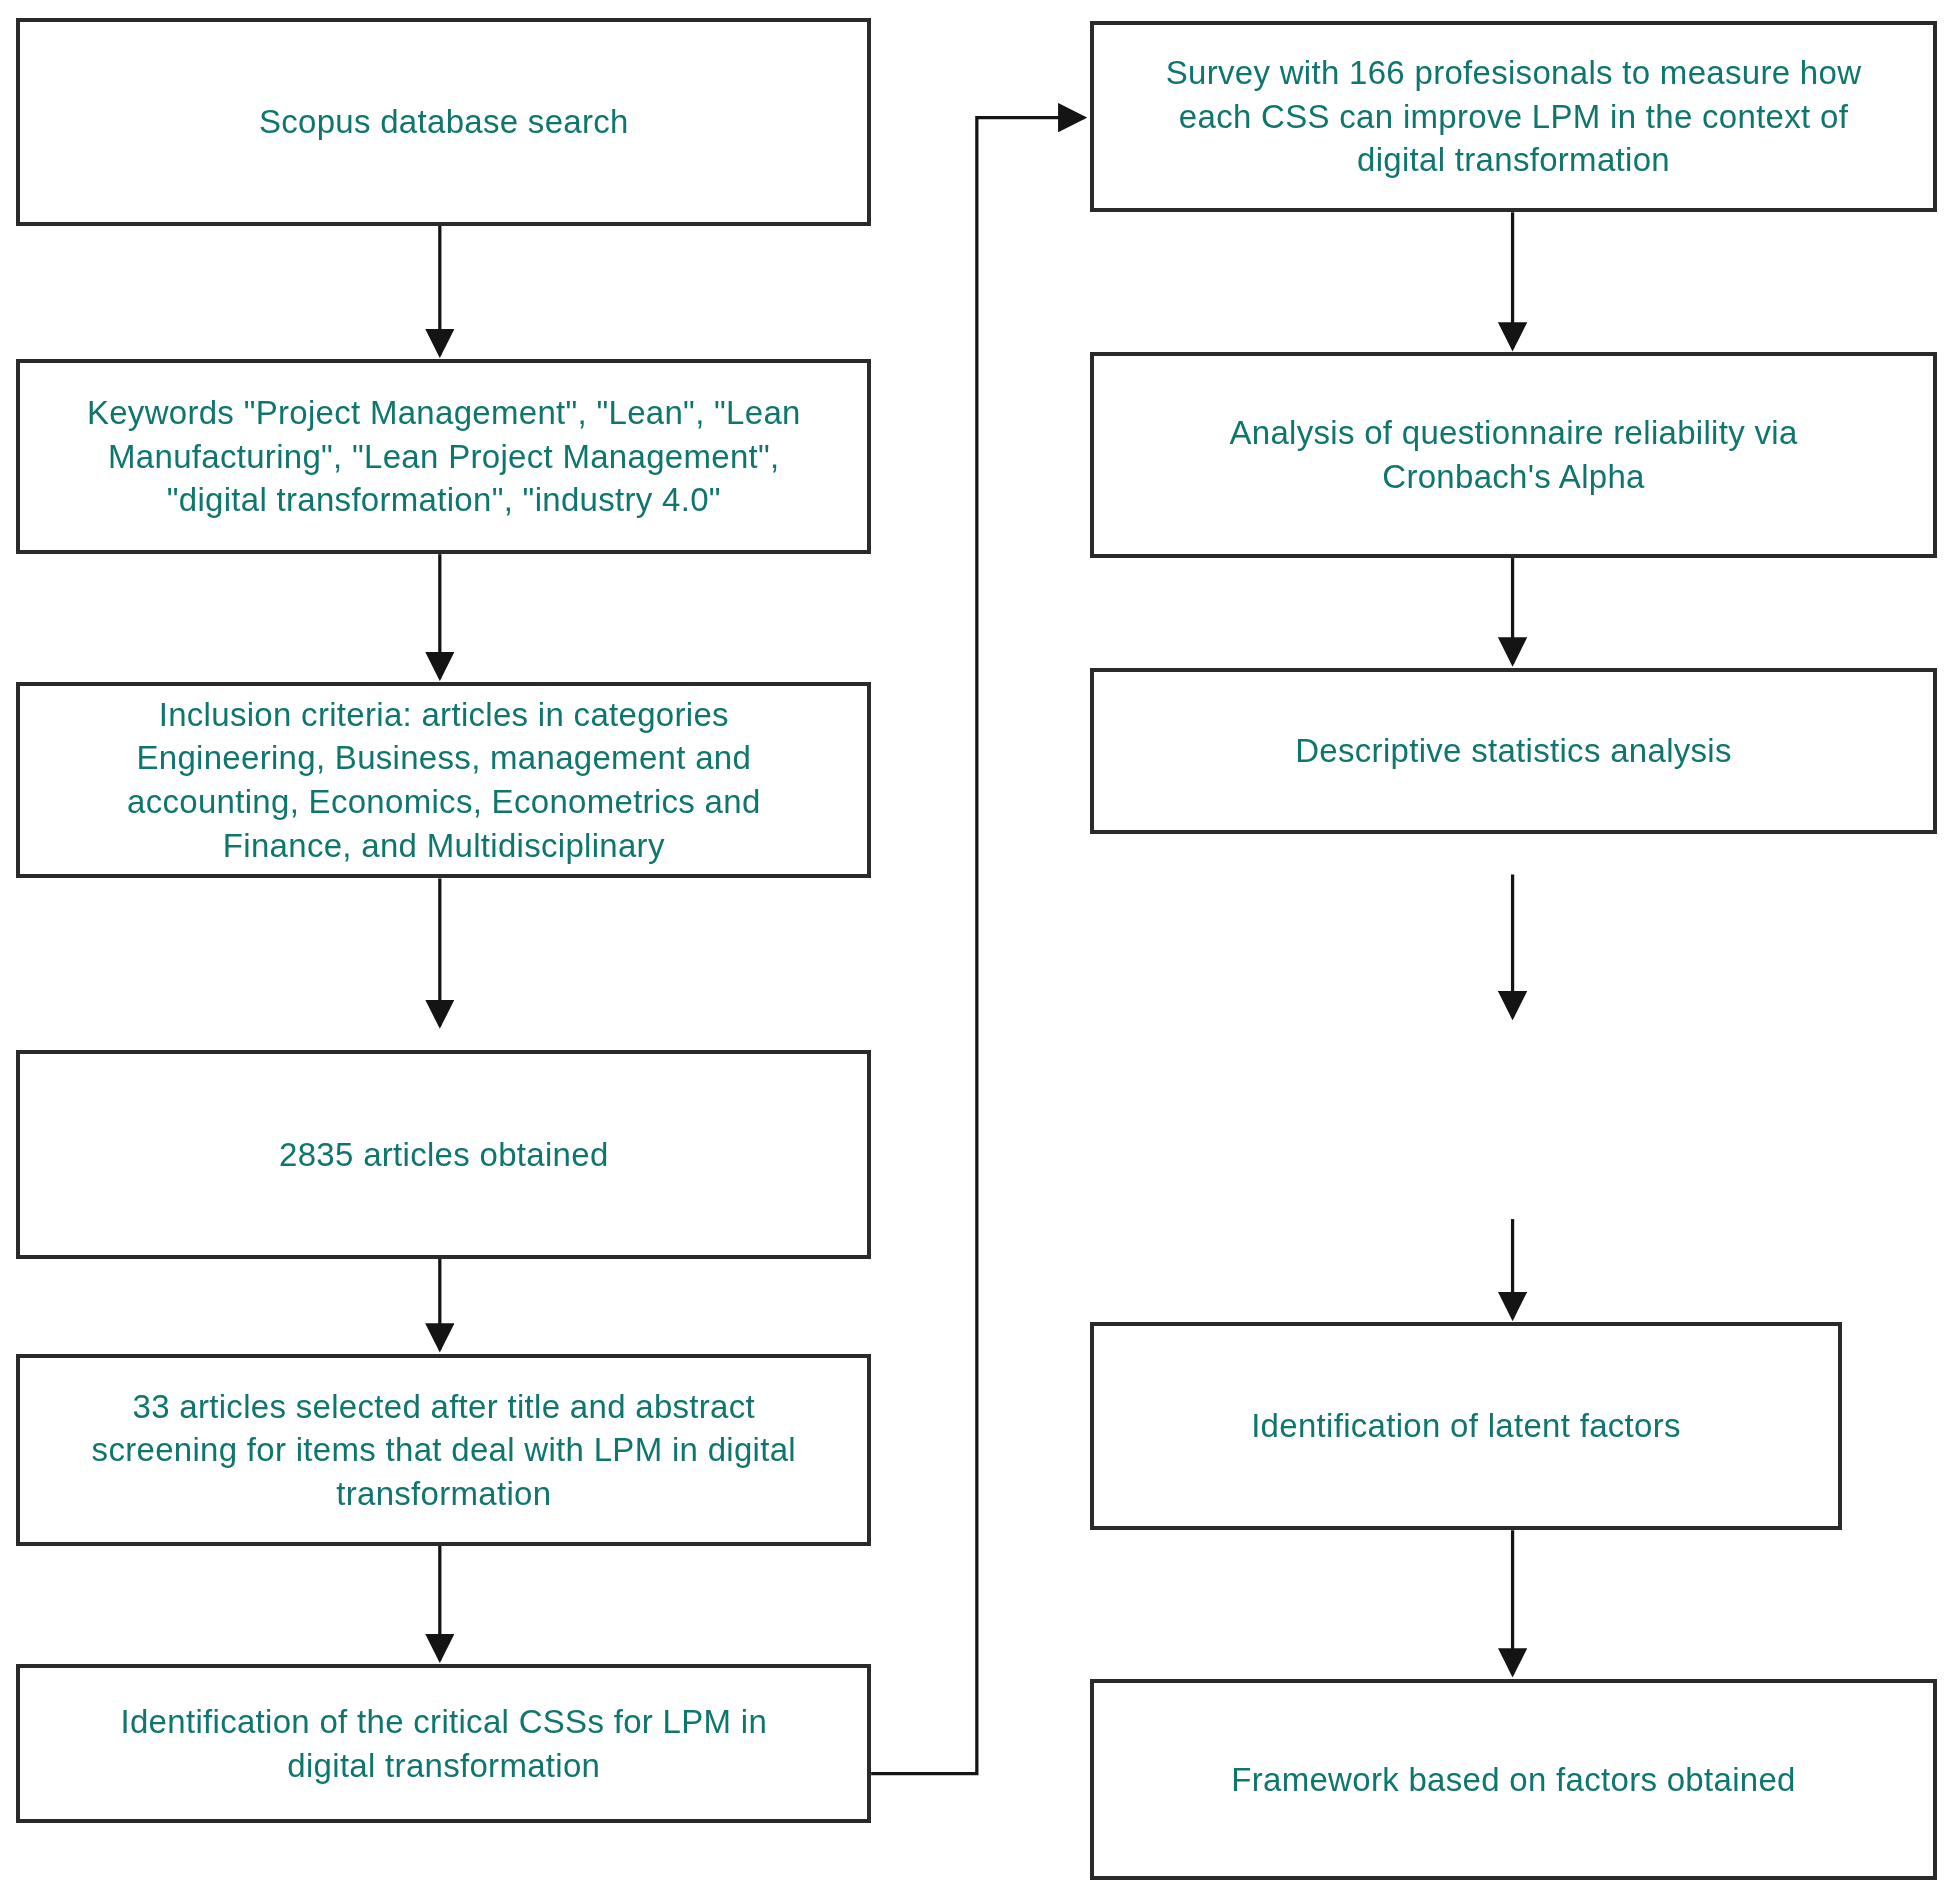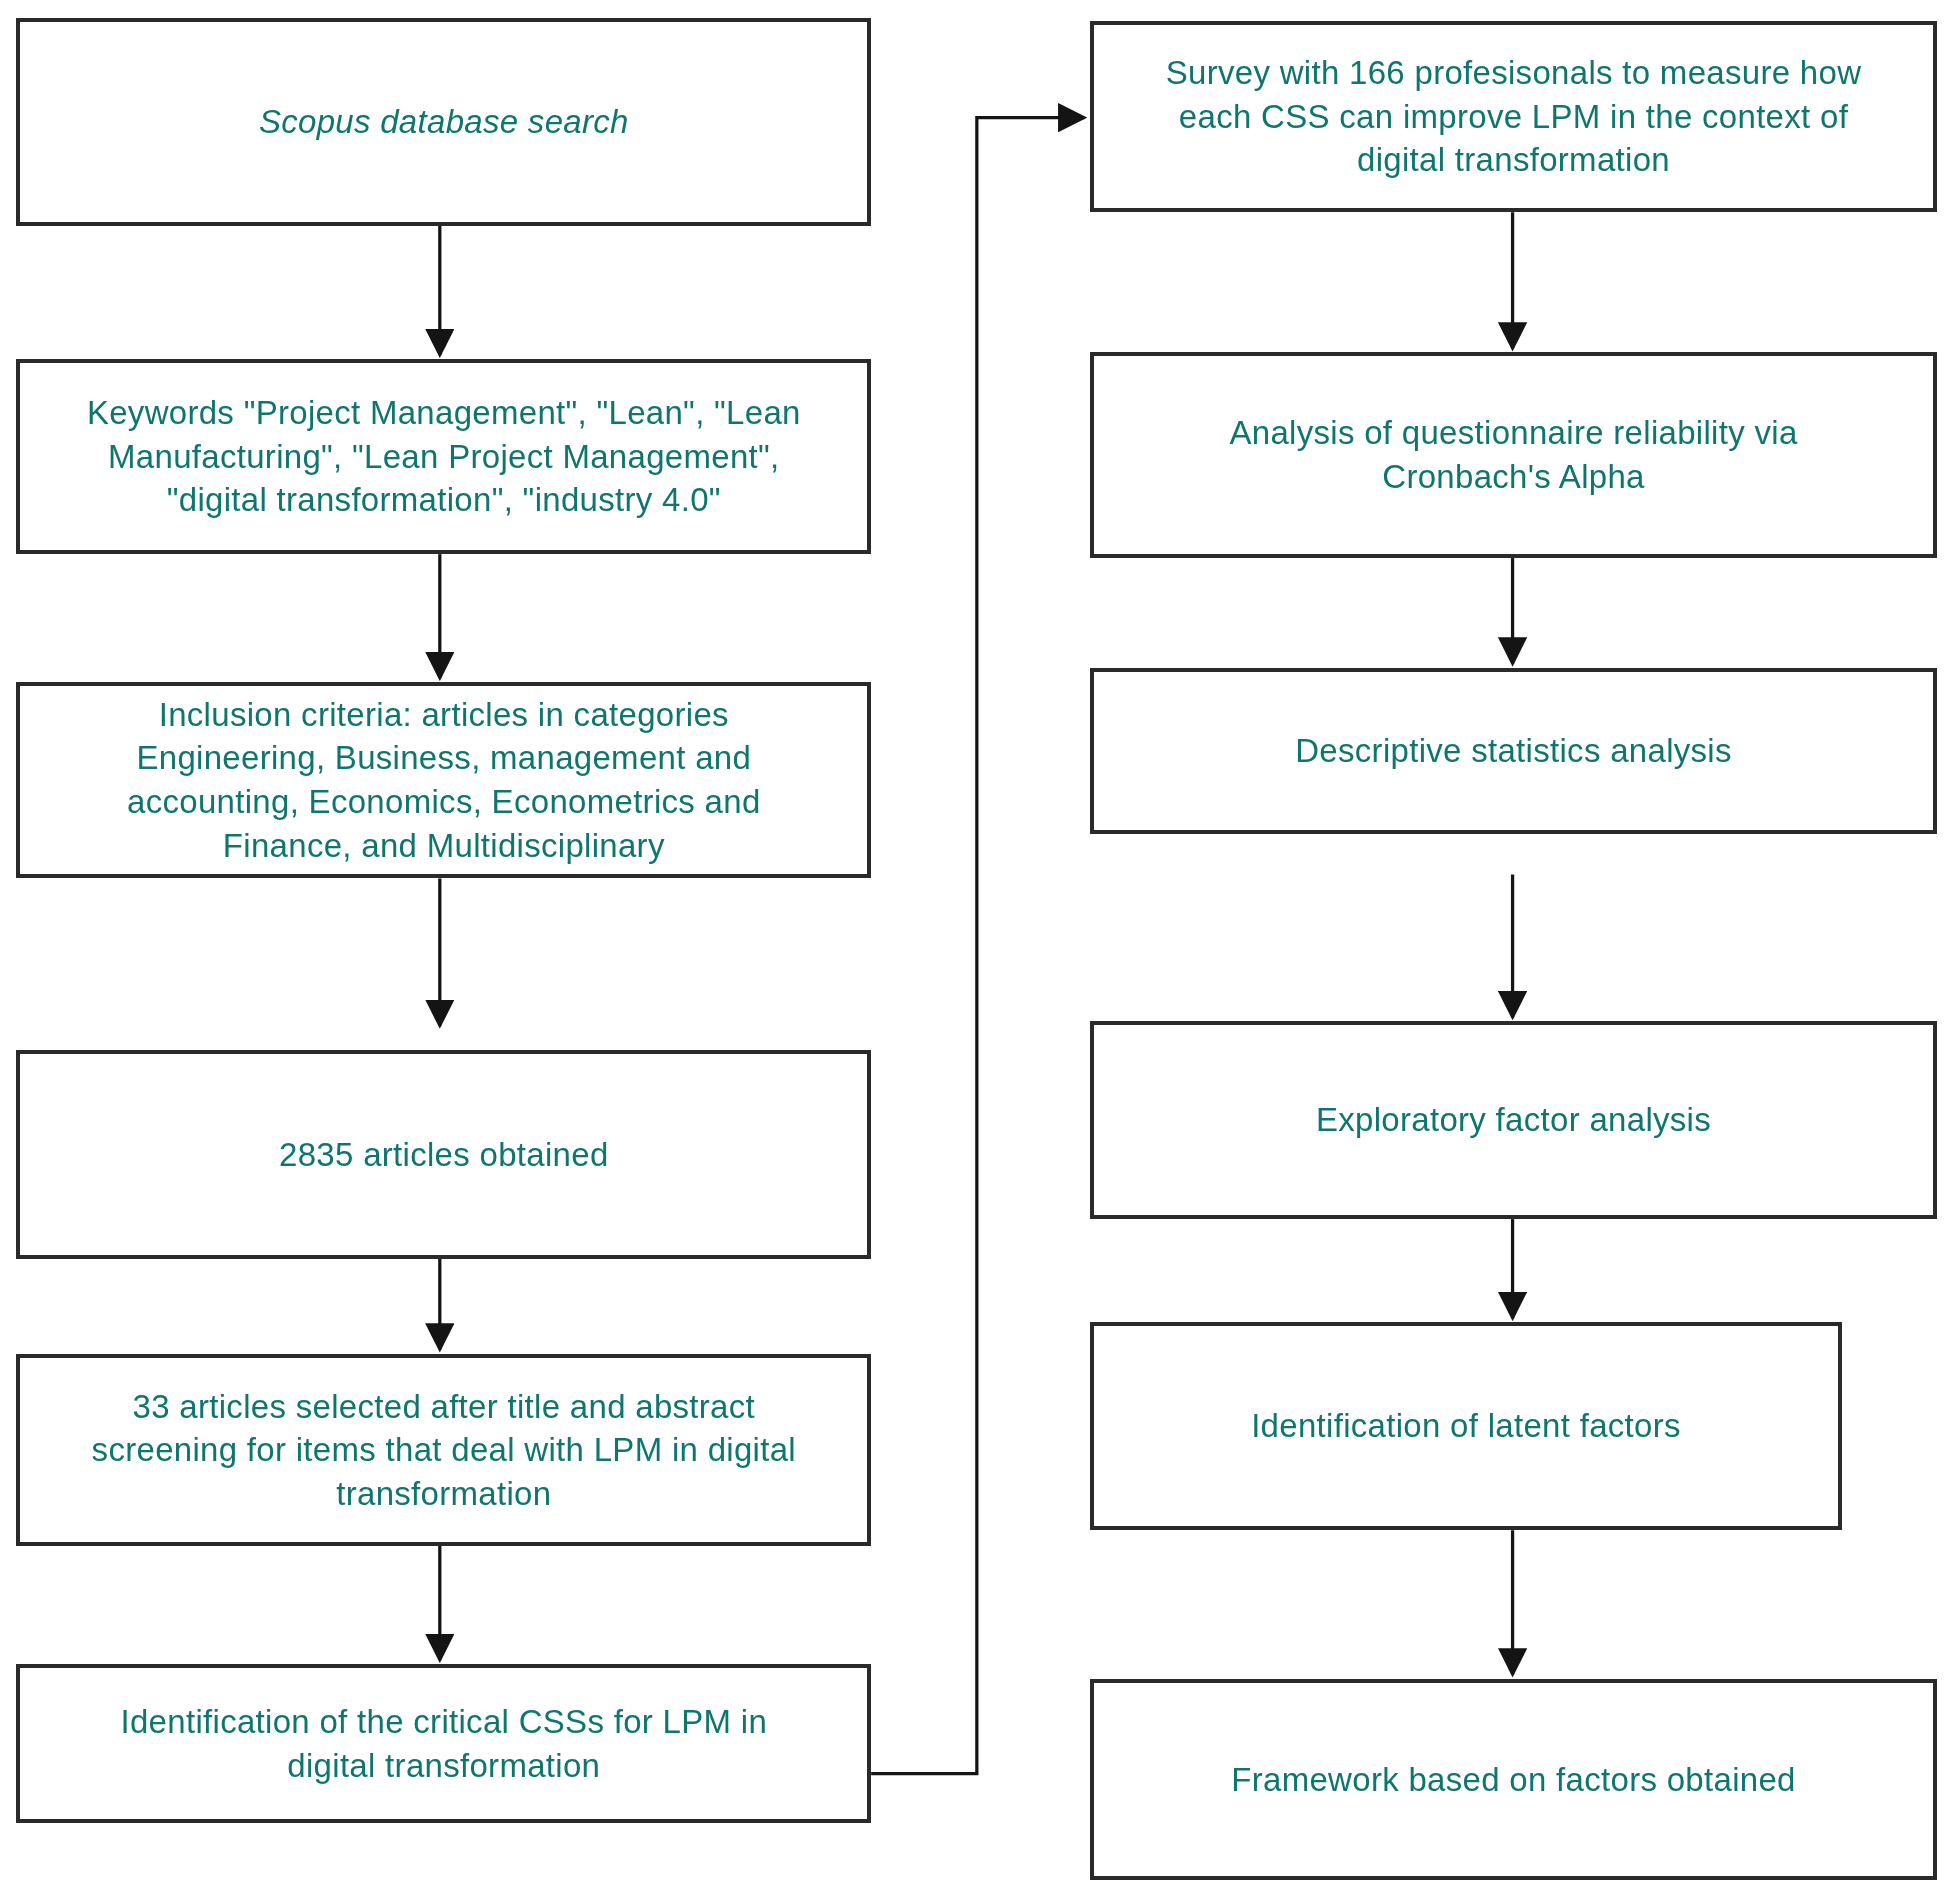--- a/index.html
+++ b/index.html
@@ -35,21 +35,21 @@
   }
   #arrow-layer {
     position: absolute;
     left: 0;
     top: 0;
     width: 1955px;
     height: 1892px;
     pointer-events: none;
   }
   
-  #box-l1 { left: 16.3px;   top: 17.6px;   width: 855px; height: 208px; font-style: italic; }
+  #box-l1 { left: 16.3px;   top: 17.6px;   width: 855px; height: 208px; }
   #box-l2 { left: 16.3px;   top: 359px;  width: 855px; height: 195px; }
   #box-l3 { left: 16.3px;   top: 682px; width: 855px; height: 196px; }
   #box-l4 { left: 16.3px;   top: 1030px; width: 855px; height: 209px; margin-top: 20px; }
   #box-l5 { left: 16.3px;   top: 1354px; width: 855px; height: 192px; }
   #box-l6 { left: 16.3px;   top: 1664px; width: 855px; height: 159px; }
   
   #box-r1 { left: 1090px; top: 21px;   width: 847px; height: 191px; }
   #box-r2 { left: 1090px; top: 352px;  width: 847px; height: 206px; }
   #box-r3 { left: 1090px; top: 668px; width: 847px; height: 166px; }
   #box-r4 { left: 1090px; top: 1021px; width: 847px; height: 198px; }
@@ -114,23 +114,20 @@
 each CSS can improve LPM in the context of
 digital transformation</div>
   </div>
   <div class="flow-box" id="box-r2">
     <div class="box-text">Analysis of questionnaire reliability via
 Cronbach's Alpha</div>
   </div>
   <div class="flow-box" id="box-r3">
     <div class="box-text">Descriptive statistics analysis</div>
   </div>
-  <div class="flow-box" id="box-r4">
-    <div class="box-text">Exploratory factor analysis</div>
-  </div>
   <div class="flow-box" id="box-r5">
     <div class="box-text">Identification of latent factors</div>
   </div>
   <div class="flow-box" id="box-r6">
     <div class="box-text">Framework based on factors obtained</div>
   </div>
 
 </div>
 
 

